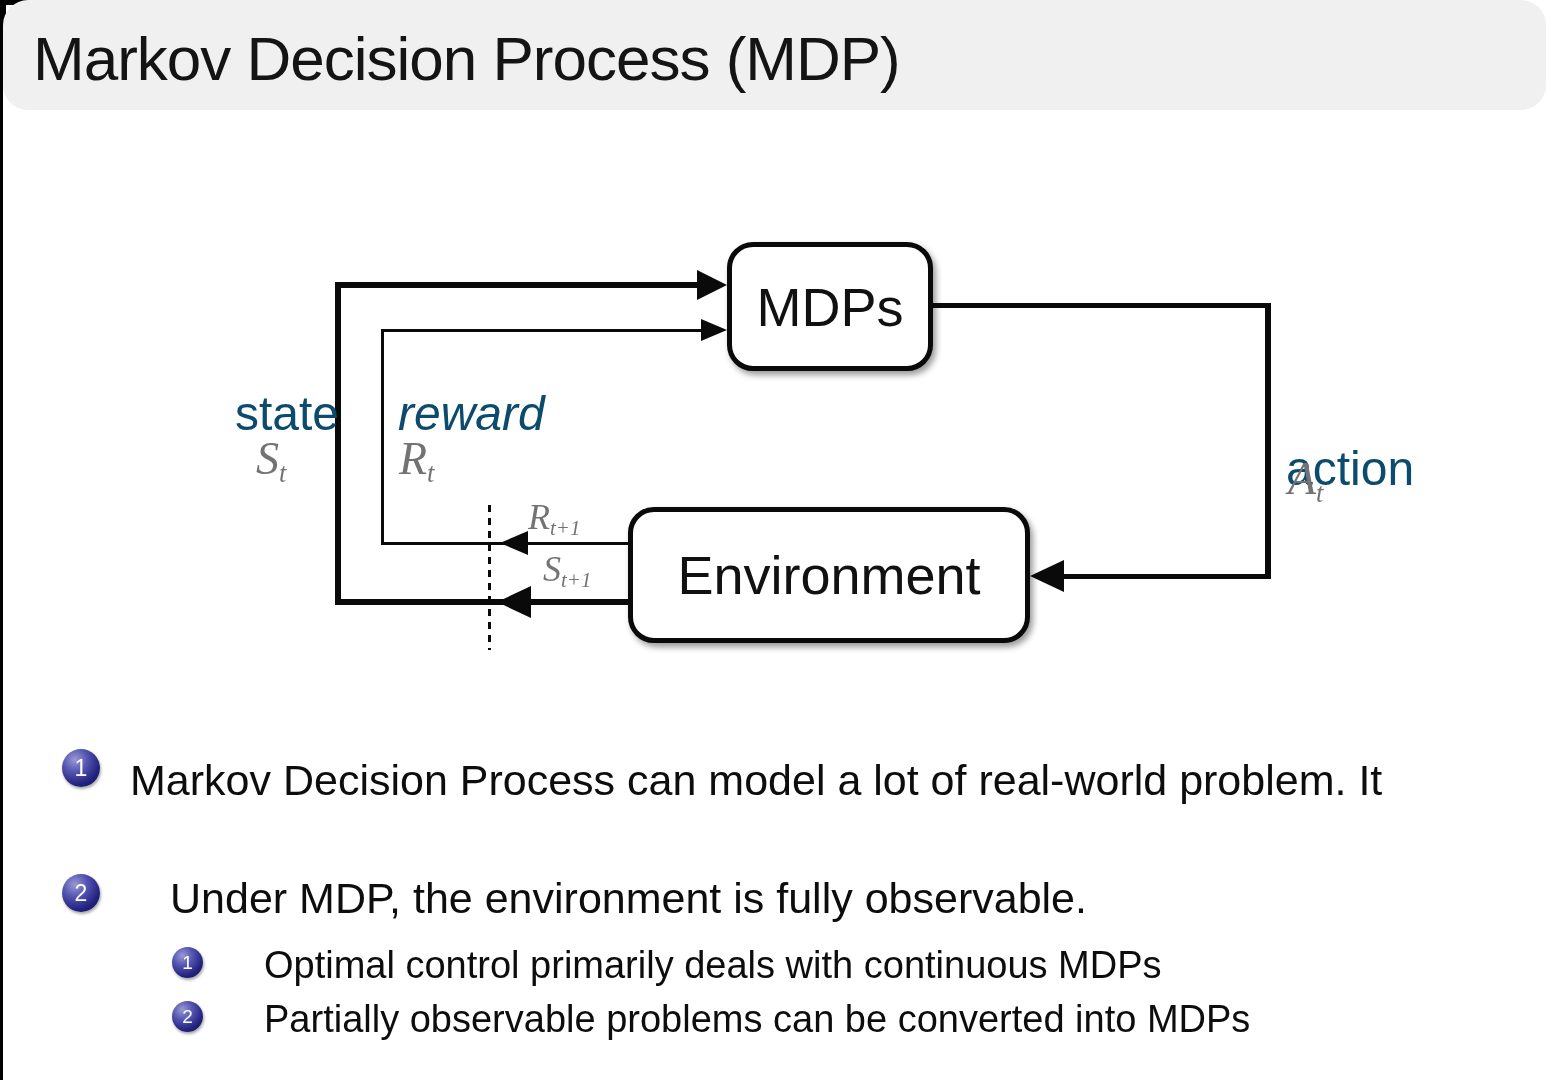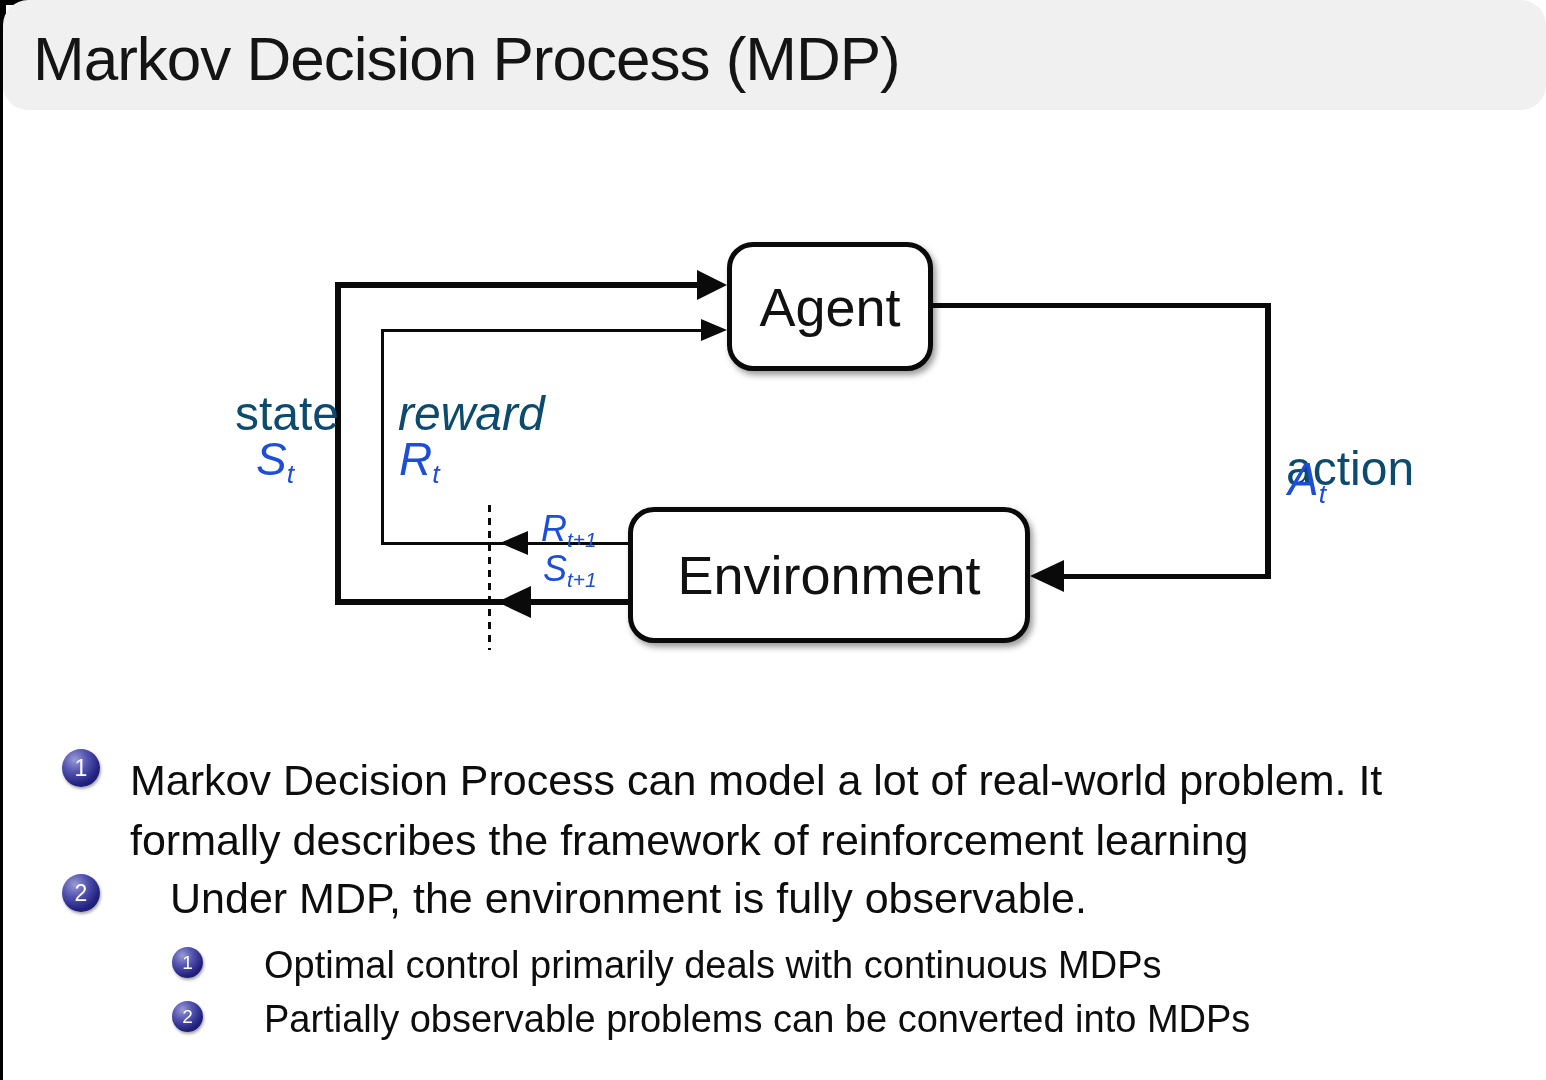--- a/index.html
+++ b/index.html
@@ -31,22 +31,22 @@
   .arr-right-big{border-top:15px solid transparent;border-bottom:15px solid transparent;border-left:30px solid #0a0a0a;}
   .arr-right-small{border-top:11px solid transparent;border-bottom:11px solid transparent;border-left:26px solid #0a0a0a;}
   .arr-left-big{border-top:16px solid transparent;border-bottom:16px solid transparent;border-right:34px solid #0a0a0a;}
   .arr-left-small{border-top:12px solid transparent;border-bottom:12px solid transparent;border-right:28px solid #0a0a0a;}
 
   .dashline{position:absolute;width:3px;
             background:repeating-linear-gradient(to bottom,#0a0a0a 0 7px,transparent 7px 13px);}
 
   
   .dlabel{position:absolute;font-size:48px;color:#0c4a6e;white-space:nowrap;}
-  .mlabel{position:absolute;font-family:Liberation Sans, sans-serif;font-style:italic;
-          font-size:46px;color:#1d4ed8;white-space:nowrap;}
+  .mlabel{position:absolute;font-family:Liberation Serif, serif;font-style:italic;
+          font-size:46px;color:#737373;white-space:nowrap;}
   .mlabel sub{font-size:0.58em;font-style:italic;vertical-align:-0.30em;letter-spacing:0;}
   .mlabel-sm{font-size:36px;}
 
   
   .ball{position:absolute;border-radius:50%;color:#fff;display:flex;align-items:center;justify-content:center;
         background:radial-gradient(circle at 34% 28%, #9a9ad6 0%, #5353b0 34%, #22227e 68%, #101055 100%);
         box-shadow:1px 2px 3px rgba(0,0,0,0.35);}
   .ball-lg{width:38px;height:38px;font-size:23px;}
   .ball-sm{width:31px;height:31px;font-size:19px;}
   .btext{position:absolute;font-size:43px;line-height:60px;color:#0d0d0d;}
@@ -79,47 +79,46 @@
   <div class="arr arr-left-small" style="left:500px;top:531px;"></div>
 
   <div class="hline" style="left:933px;top:303px;width:338px;height:5px;"></div>
   <div class="vline" style="left:1265px;top:303px;width:6px;height:276px;"></div>
   <div class="hline" style="left:1060px;top:574px;width:211px;height:5px;"></div>
   <div class="arr arr-left-big" style="left:1030px;top:560px;"></div>
 
   <div class="dashline" style="left:488px;top:505px;height:145px;"></div>
 
   <div class="node agent-box">
-    <span class="node-label">Agent</span>
+    <span class="node-label">MDPs</span>
   </div>
   <div class="node env-box">
     <span class="node-label">Environment</span>
   </div>
 
   <div class="dlabel" style="left:235px;top:386px;">state</div>
   <div class="mlabel" style="left:256px;top:432px;"><span>S</span><sub>t</sub></div>
 
   <div class="dlabel" style="left:398px;top:386px;font-style:italic;">reward</div>
   <div class="mlabel" style="left:399px;top:432px;"><span>R</span><sub>t</sub></div>
 
   <div class="dlabel" style="left:1286px;top:402px;margin-top:39px;">action</div>
   <div class="mlabel" style="left:1288px;top:452px;"><span>A</span><sub>t</sub></div>
 
-  <div class="mlabel mlabel-sm" style="left:541px;top:496px;margin-top:12px;"><span>R</span><sub>t+1</sub></div>
+  <div class="mlabel mlabel-sm" style="left:528px;top:496px;"><span>R</span><sub>t+1</sub></div>
   <div class="mlabel mlabel-sm" style="left:543px;top:548px;"><span>S</span><sub>t+1</sub></div>
 </div>
 
 <div>
 
   <div class="ball ball-lg" style="left:62px;top:749px;">
     <span>1</span>
   </div>
   <div class="btext" style="left:130px;top:742px;margin-top:8px;">
     <span class="bline">Markov Decision Process can model a lot of real-world problem. It</span>
-    <span class="bline">formally describes the framework of reinforcement learning</span>
   </div>
 
   <div class="ball ball-lg" style="left:62px;top:874px;">
     <span>2</span>
   </div>
   <div class="btext" style="left:130px;top:868px;margin-left:40px;">
     <span class="bline">Under MDP, the environment is fully observable.</span>
   </div>
 
   <div class="ball ball-sm" style="left:172px;top:947px;">

